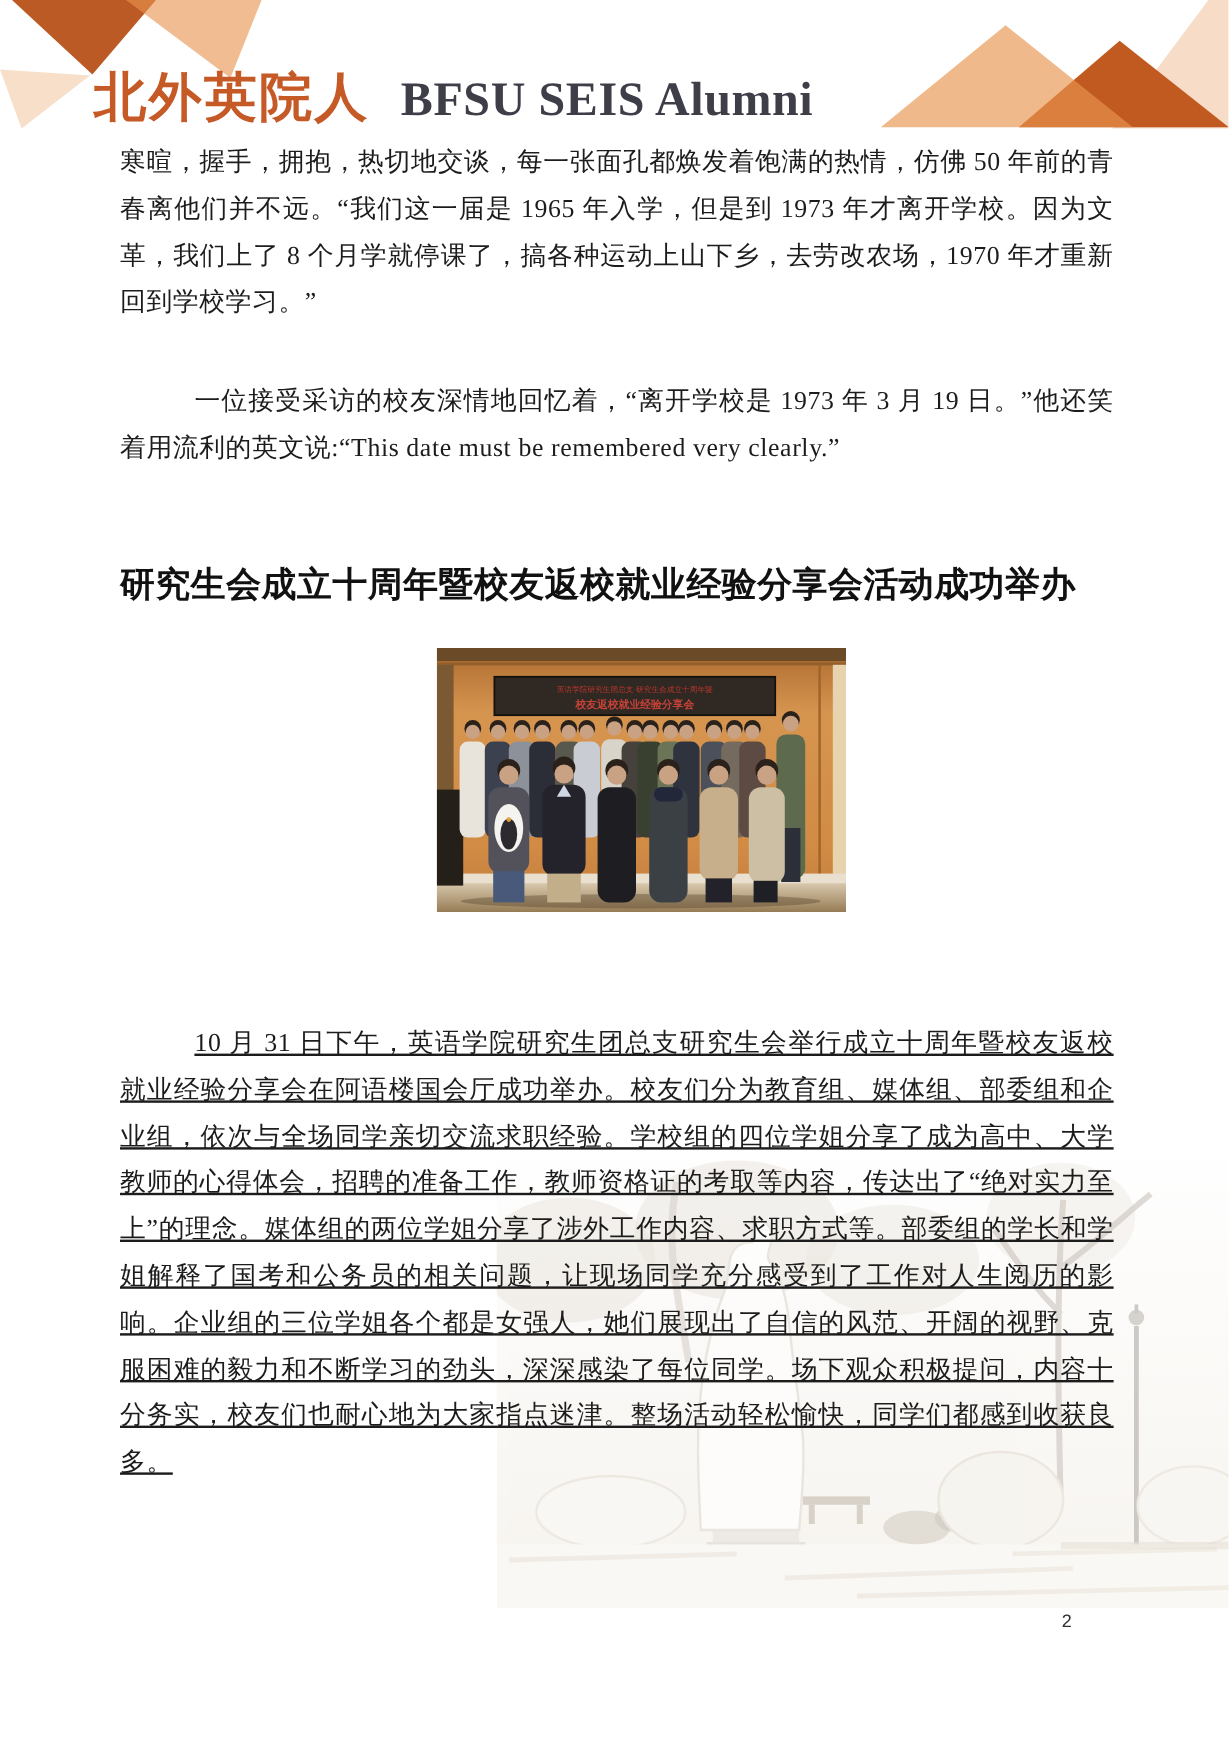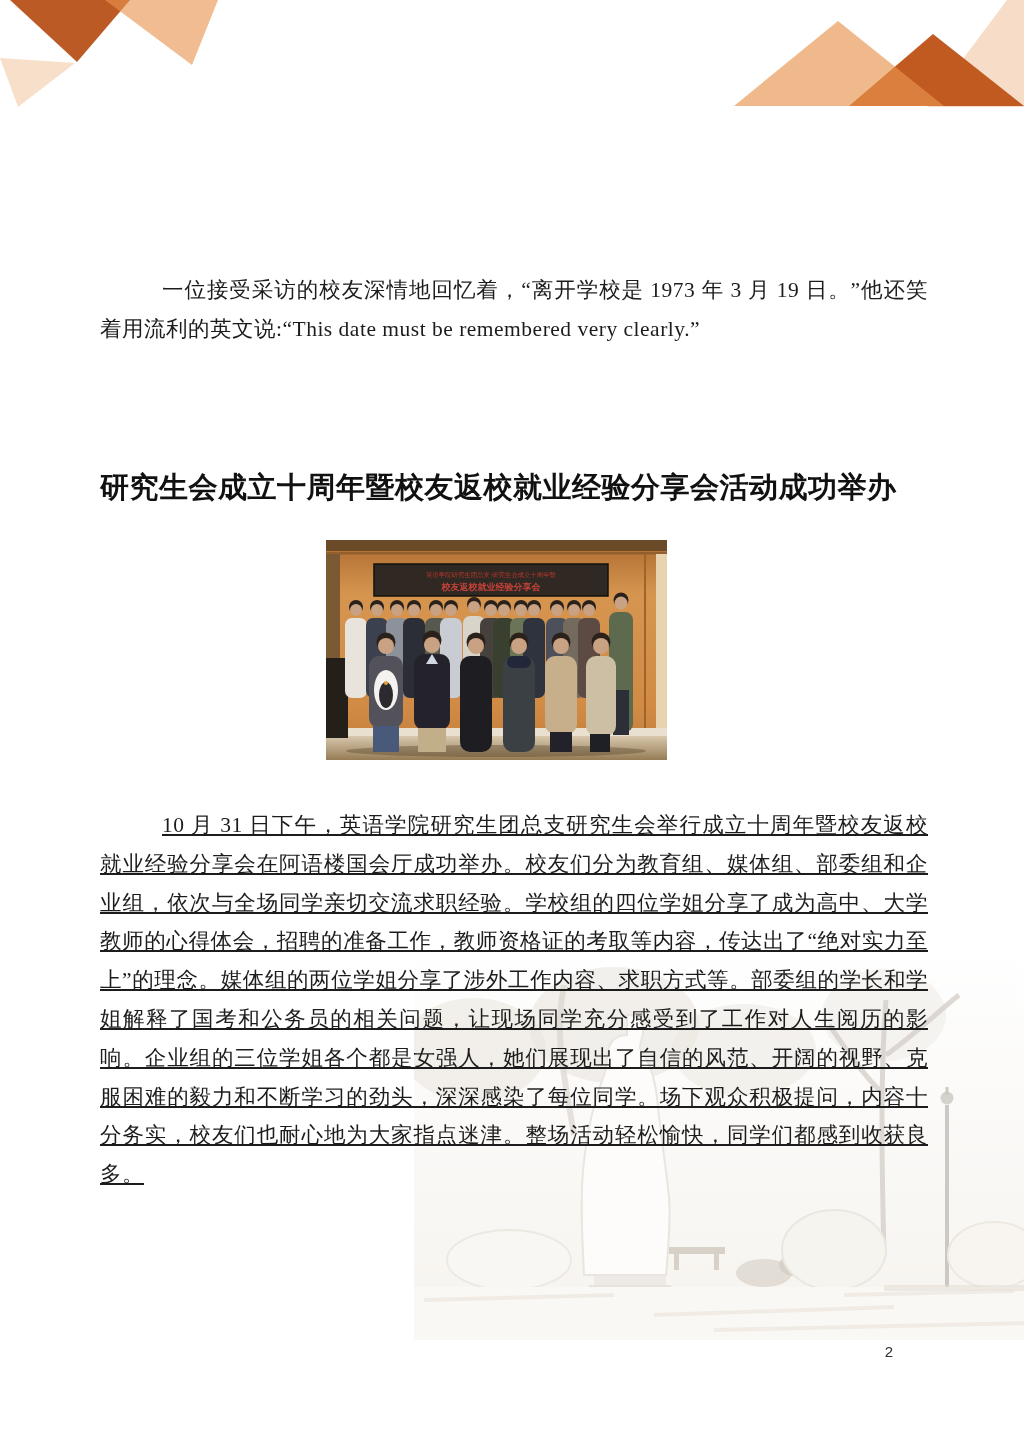--- a/index.html
+++ b/index.html
@@ -28,30 +28,30 @@
     font-weight:700;font-size:40px;color:#3e3e49;letter-spacing:0.5px;
   }
   .body-para{
     position:absolute;left:100px;width:828px;margin:0;
     font-size:21.5px;line-height:38.8px;letter-spacing:0.5px;
     color:#1c1c1c;text-align:justify;z-index:2;
   }
   .para1{top:116px;}
   .para2{top:271px;}
   .para3{top:806px;text-decoration:underline;}
-  .indent{text-indent:62px;}
+  .indent{text-indent:62px;margin-top:44px;}
   .article-heading{
     position:absolute;left:100px;top:468px;width:828px;margin:0;
     text-align:left;
     font-family:"Liberation Sans","DejaVu Sans",sans-serif;
     font-weight:700;font-size:29px;letter-spacing:0.5px;color:#111111;
     z-index:2;
   }
   .photo-wrap{
-    position:absolute;left:326px;top:540px;width:292px;height:220px;z-index:2;
+    position:absolute;left:364px;top:540px;width:292px;height:220px;z-index:2;
   }
   .photo-wrap svg{display:block;width:341px;height:220px;}
   .bg-snow{
     position:absolute;left:414px;top:955px;width:610px;height:385px;z-index:0;
   }
   .page-number{
     position:absolute;left:869px;top:1343px;width:40px;text-align:center;
     font-family:"Liberation Sans","DejaVu Sans",sans-serif;
     font-size:15px;color:#2f2f2f;z-index:2;
   }
@@ -67,22 +67,25 @@
     <polygon points="105,0 218,0 192,65" fill="#e8934d" fill-opacity="0.62"></polygon>
   </svg>
 
   <svg class="decor decor-right" viewBox="0 0 290 110">
     <polygon points="273,0 290,0 290,107 193,107" fill="#f7dcc8"></polygon>
     <polygon points="115,106 290,106 199,34" fill="#c05a20"></polygon>
     <polygon points="0,106 210,106 104,21" fill="#e8934d" fill-opacity="0.65"></polygon>
   </svg>
 
   <div class="masthead">
+    <span class="logo-cn">北外英院人</span>
+    <span class="logo-en">BFSU SEIS Alumni</span>
   </div>
 
+  <p class="body-para para1">寒暄，握手，拥抱，热切地交谈，每一张面孔都焕发着饱满的热情，仿佛 50 年前的青春离他们并不远。“我们这一届是 1965 年入学，但是到 1973 年才离开学校。因为文革，我们上了 8 个月学就停课了，搞各种运动上山下乡，去劳改农场，1970 年才重新回到学校学习。”</p>
   <p class="body-para para2 indent">一位接受采访的校友深情地回忆着，“离开学校是 1973 年 3 月 19 日。”他还笑着用流利的英文说:“This date must be remembered very clearly.”</p>
 
   <h2 class="article-heading">研究生会成立十周年暨校友返校就业经验分享会活动成功举办</h2>
 
   <div class="photo-wrap">
     <svg viewBox="0 0 341 220">
       <defs>
         <linearGradient id="wall" x1="0" y1="0" x2="0" y2="1">
           <stop offset="0" stop-color="#ad6c30"></stop>
           <stop offset="0.25" stop-color="#d6954f"></stop>

